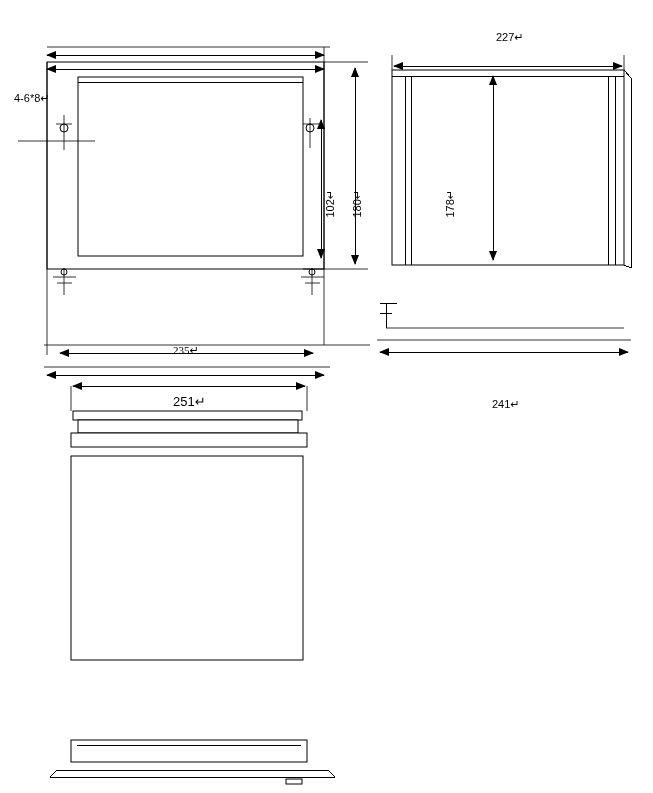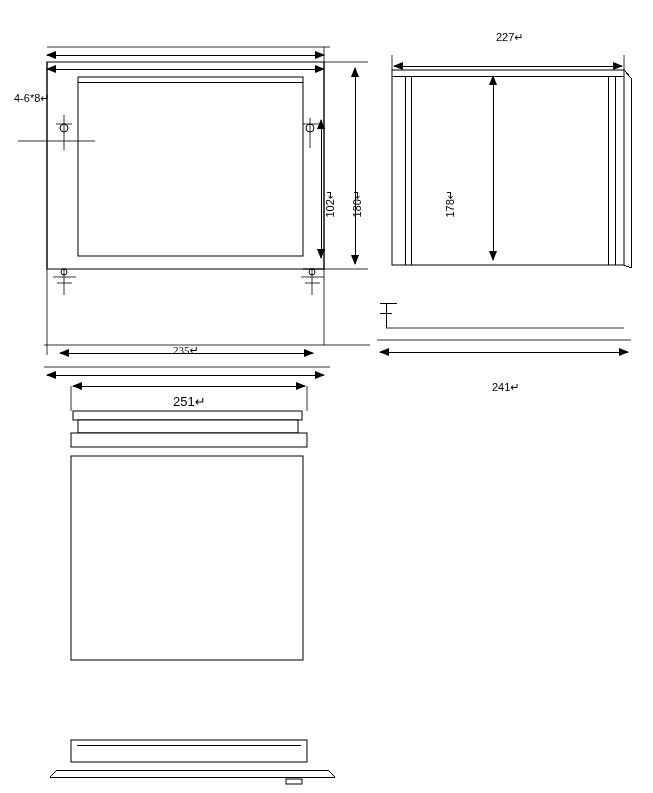--- a/index.html
+++ b/index.html
@@ -161,15 +161,15 @@
   <div style="position:absolute; left:350px; top:190px; font-size:11px; color:#000; writing-mode:vertical-rl; transform:rotate(180deg);">180↵</div>
 
   <div style="position:absolute; left:496px; top:31px; font-size:11px; color:#000;">227↵</div>
 
   <div style="position:absolute; left:443px; top:190px; font-size:11px; color:#000; writing-mode:vertical-rl; transform:rotate(180deg);">178↵</div>
 
   <div style="position:absolute; left:173px; top:344px; font-size:11px; color:#000;font-family:Liberation Serif, serif;">235↵</div>
 
   <div style="position:absolute; left:173px; top:366px; font-size:13px; color:#000;margin-top:28px;">251↵</div>
 
-  <div style="position:absolute; left:492px; top:381px; font-size:11px; color:#000;">241↵</div>
+  <div style="position:absolute; left:492px; top:398px; font-size:11px; color:#000;">241↵</div>
 
 </div>
 
 </body></html>

